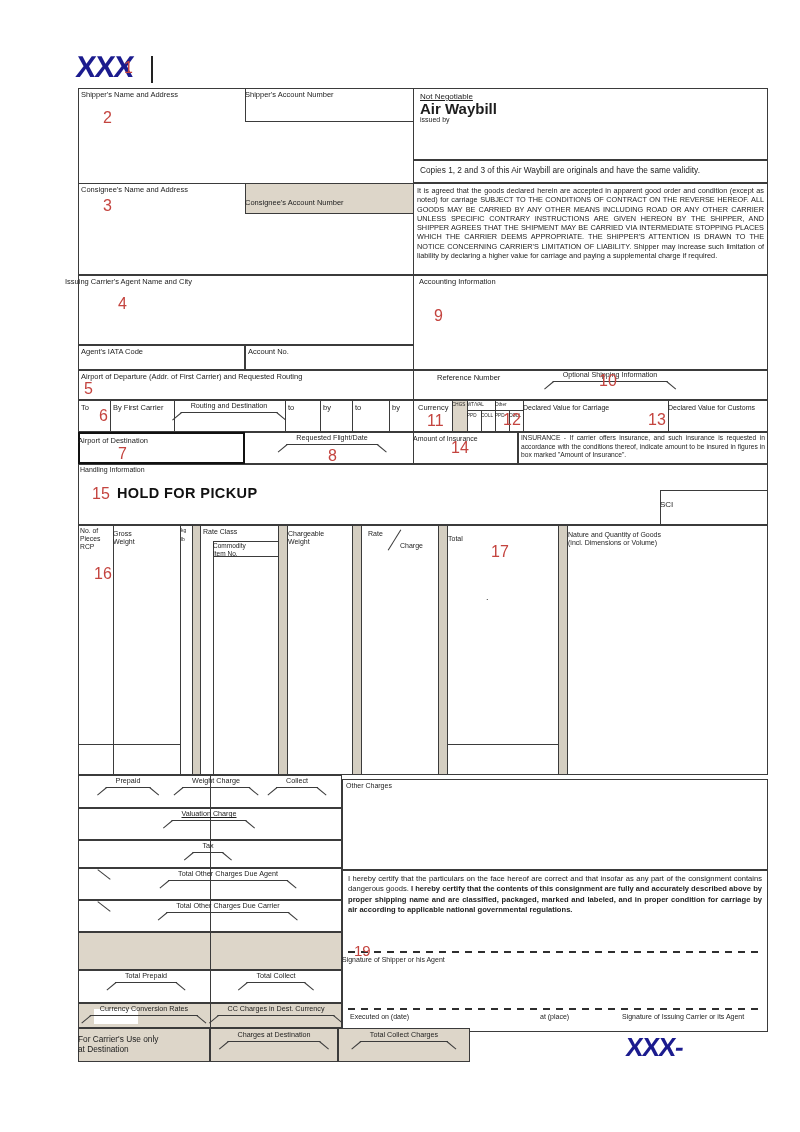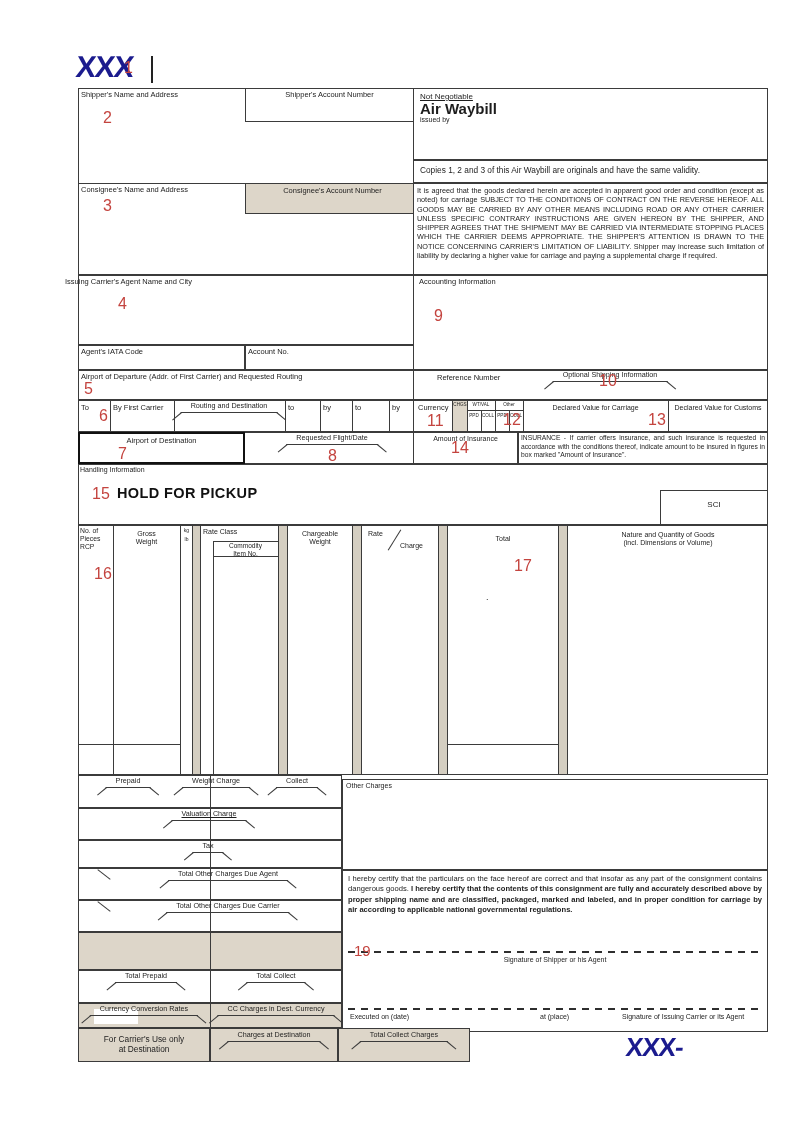--- a/index.html
+++ b/index.html
@@ -3,21 +3,21 @@
 <meta charset="utf-8">
 <style>
   html,body{margin:0;padding:0;background:#fff;}
   #page{position:relative;width:800px;height:1132px;background:#ffffff;overflow:hidden;
         font-family:"Liberation Sans",sans-serif;color:#222;}
   .abs{position:absolute;}
   .box{position:absolute;border:1px solid #3b3b3b;box-sizing:border-box;background:transparent;}
   .shade{background:#ddd6c9;}
   .strip{position:absolute;background:#d4cec1;border-left:1px solid #3b3b3b;border-right:1px solid #3b3b3b;box-sizing:border-box;}
   .lbl{position:absolute;font-size:7.5px;line-height:1.18;color:#1d1d1d;white-space:pre-line;}
-  .c{text-align:center;}
+  .c{text-align:left;}
   .tiny{font-size:4.6px;}
   .vline{position:absolute;width:1px;background:#3b3b3b;}
   .hline{position:absolute;height:1px;background:#3b3b3b;}
   .red{position:absolute;color:#c4443f;font-size:16px;line-height:1;z-index:6;}
   .hand{position:absolute;color:#1b1b8e;font-weight:bold;transform:skewX(-6deg);letter-spacing:-1px;z-index:6;}
   .flag{position:absolute;font-size:7.2px;color:#1d1d1d;text-align:center;border-bottom:1px solid #3b3b3b;
         padding:0 10px 1px;transform:translateX(-50%);white-space:nowrap;line-height:1.2;z-index:3;}
   .flag::before{content:"";position:absolute;bottom:-1px;left:-11px;width:12px;height:1px;background:#3b3b3b;
         transform-origin:100% 50%;transform:rotate(-40deg);}
   .flag::after{content:"";position:absolute;bottom:-1px;right:-11px;width:12px;height:1px;background:#3b3b3b;
@@ -45,21 +45,21 @@
   <div class="box" style="left:413px;top:88px;width:355px;height:72px;"></div>
   <div class="lbl" style="left:420px;top:92px;font-size:8px;text-decoration:underline;">Not Negotiable</div>
   <div class="lbl" style="left:420px;top:100px;font-size:15px;font-weight:bold;">Air Waybill</div>
   <div class="lbl" style="left:420px;top:116px;font-size:7px;">issued by</div>
   <div class="box" style="left:413px;top:160px;width:355px;height:23px;"></div>
   <div class="lbl" style="left:420px;top:166px;font-size:8.3px;">Copies 1, 2 and 3 of this Air Waybill are originals and have the same validity.</div>
 
   <div class="box" style="left:78px;top:183px;width:336px;height:92px;"></div>
   <div class="lbl" style="left:81px;top:186px;">Consignee's Name and Address</div>
   <div class="box shade" style="left:245px;top:183px;width:169px;height:31px;"></div>
-  <div class="lbl c" style="left:245px;top:187px;width:175px;">Consignee's Account Number</div>
+  <div class="lbl c" style="left:245px;top:199px;width:175px;">Consignee's Account Number</div>
   <div class="red" style="left:103px;top:198px;">3</div>
 
   <div class="box" style="left:413px;top:183px;width:355px;height:92px;"></div>
   <div class="lbl just" style="left:417px;top:186px;width:347px;font-size:7.3px;line-height:1.27;">It is agreed that the goods declared herein are accepted in apparent good order and condition (except as noted) for carriage SUBJECT TO THE CONDITIONS OF CONTRACT ON THE REVERSE HEREOF. ALL GOODS MAY BE CARRIED BY ANY OTHER MEANS INCLUDING ROAD OR ANY OTHER CARRIER UNLESS SPECIFIC CONTRARY INSTRUCTIONS ARE GIVEN HEREON BY THE SHIPPER, AND SHIPPER AGREES THAT THE SHIPMENT MAY BE CARRIED VIA INTERMEDIATE STOPPING PLACES WHICH THE CARRIER DEEMS APPROPRIATE. THE SHIPPER'S ATTENTION IS DRAWN TO THE NOTICE CONCERNING CARRIER'S LIMITATION OF LIABILITY. Shipper may increase such limitation of liability by declaring a higher value for carriage and paying a supplemental charge if required.</div>
 
   <div class="box" style="left:78px;top:275px;width:336px;height:70px;"></div>
   <div class="lbl" style="left:65px;top:278px;">Issuing Carrier's Agent Name and City</div>
   <div class="red" style="left:118px;top:296px;">4</div>
 
   <div class="box" style="left:413px;top:275px;width:355px;height:95px;"></div>
@@ -165,21 +165,21 @@
 Item No.</div>
   <div class="lbl c" style="left:288px;top:530px;width:64px;font-size:7px;">Chargeable
 Weight</div>
   <div class="lbl" style="left:368px;top:530px;font-size:7px;">Rate</div>
   <div class="slash" style="left:394px;top:528px;"></div>
   <div class="lbl" style="left:400px;top:542px;font-size:7px;">Charge</div>
   <div class="lbl c" style="left:448px;top:535px;width:110px;font-size:7px;">Total</div>
   <div class="lbl c" style="left:568px;top:531px;width:200px;font-size:7px;">Nature and Quantity of Goods
 (incl. Dimensions or Volume)</div>
   <div class="red" style="left:94px;top:566px;">16</div>
-  <div class="red" style="left:491px;top:558px;margin-left:23px;">17</div>
+  <div class="red" style="left:491px;top:544px;">17</div>
   <div class="lbl" style="left:486px;top:592px;font-size:9px;">.</div>
 
   <div class="hline" style="left:79px;top:744px;width:101px;"></div>
   <div class="hline" style="left:448px;top:744px;width:110px;"></div>
 
   <div class="box" style="left:78px;top:775px;width:264px;height:33px;"></div>
   <div class="box" style="left:78px;top:808px;width:264px;height:32px;"></div>
   <div class="box" style="left:78px;top:840px;width:264px;height:28px;"></div>
   <div class="box" style="left:78px;top:868px;width:264px;height:32px;"></div>
   <div class="box" style="left:78px;top:900px;width:264px;height:32px;"></div>

